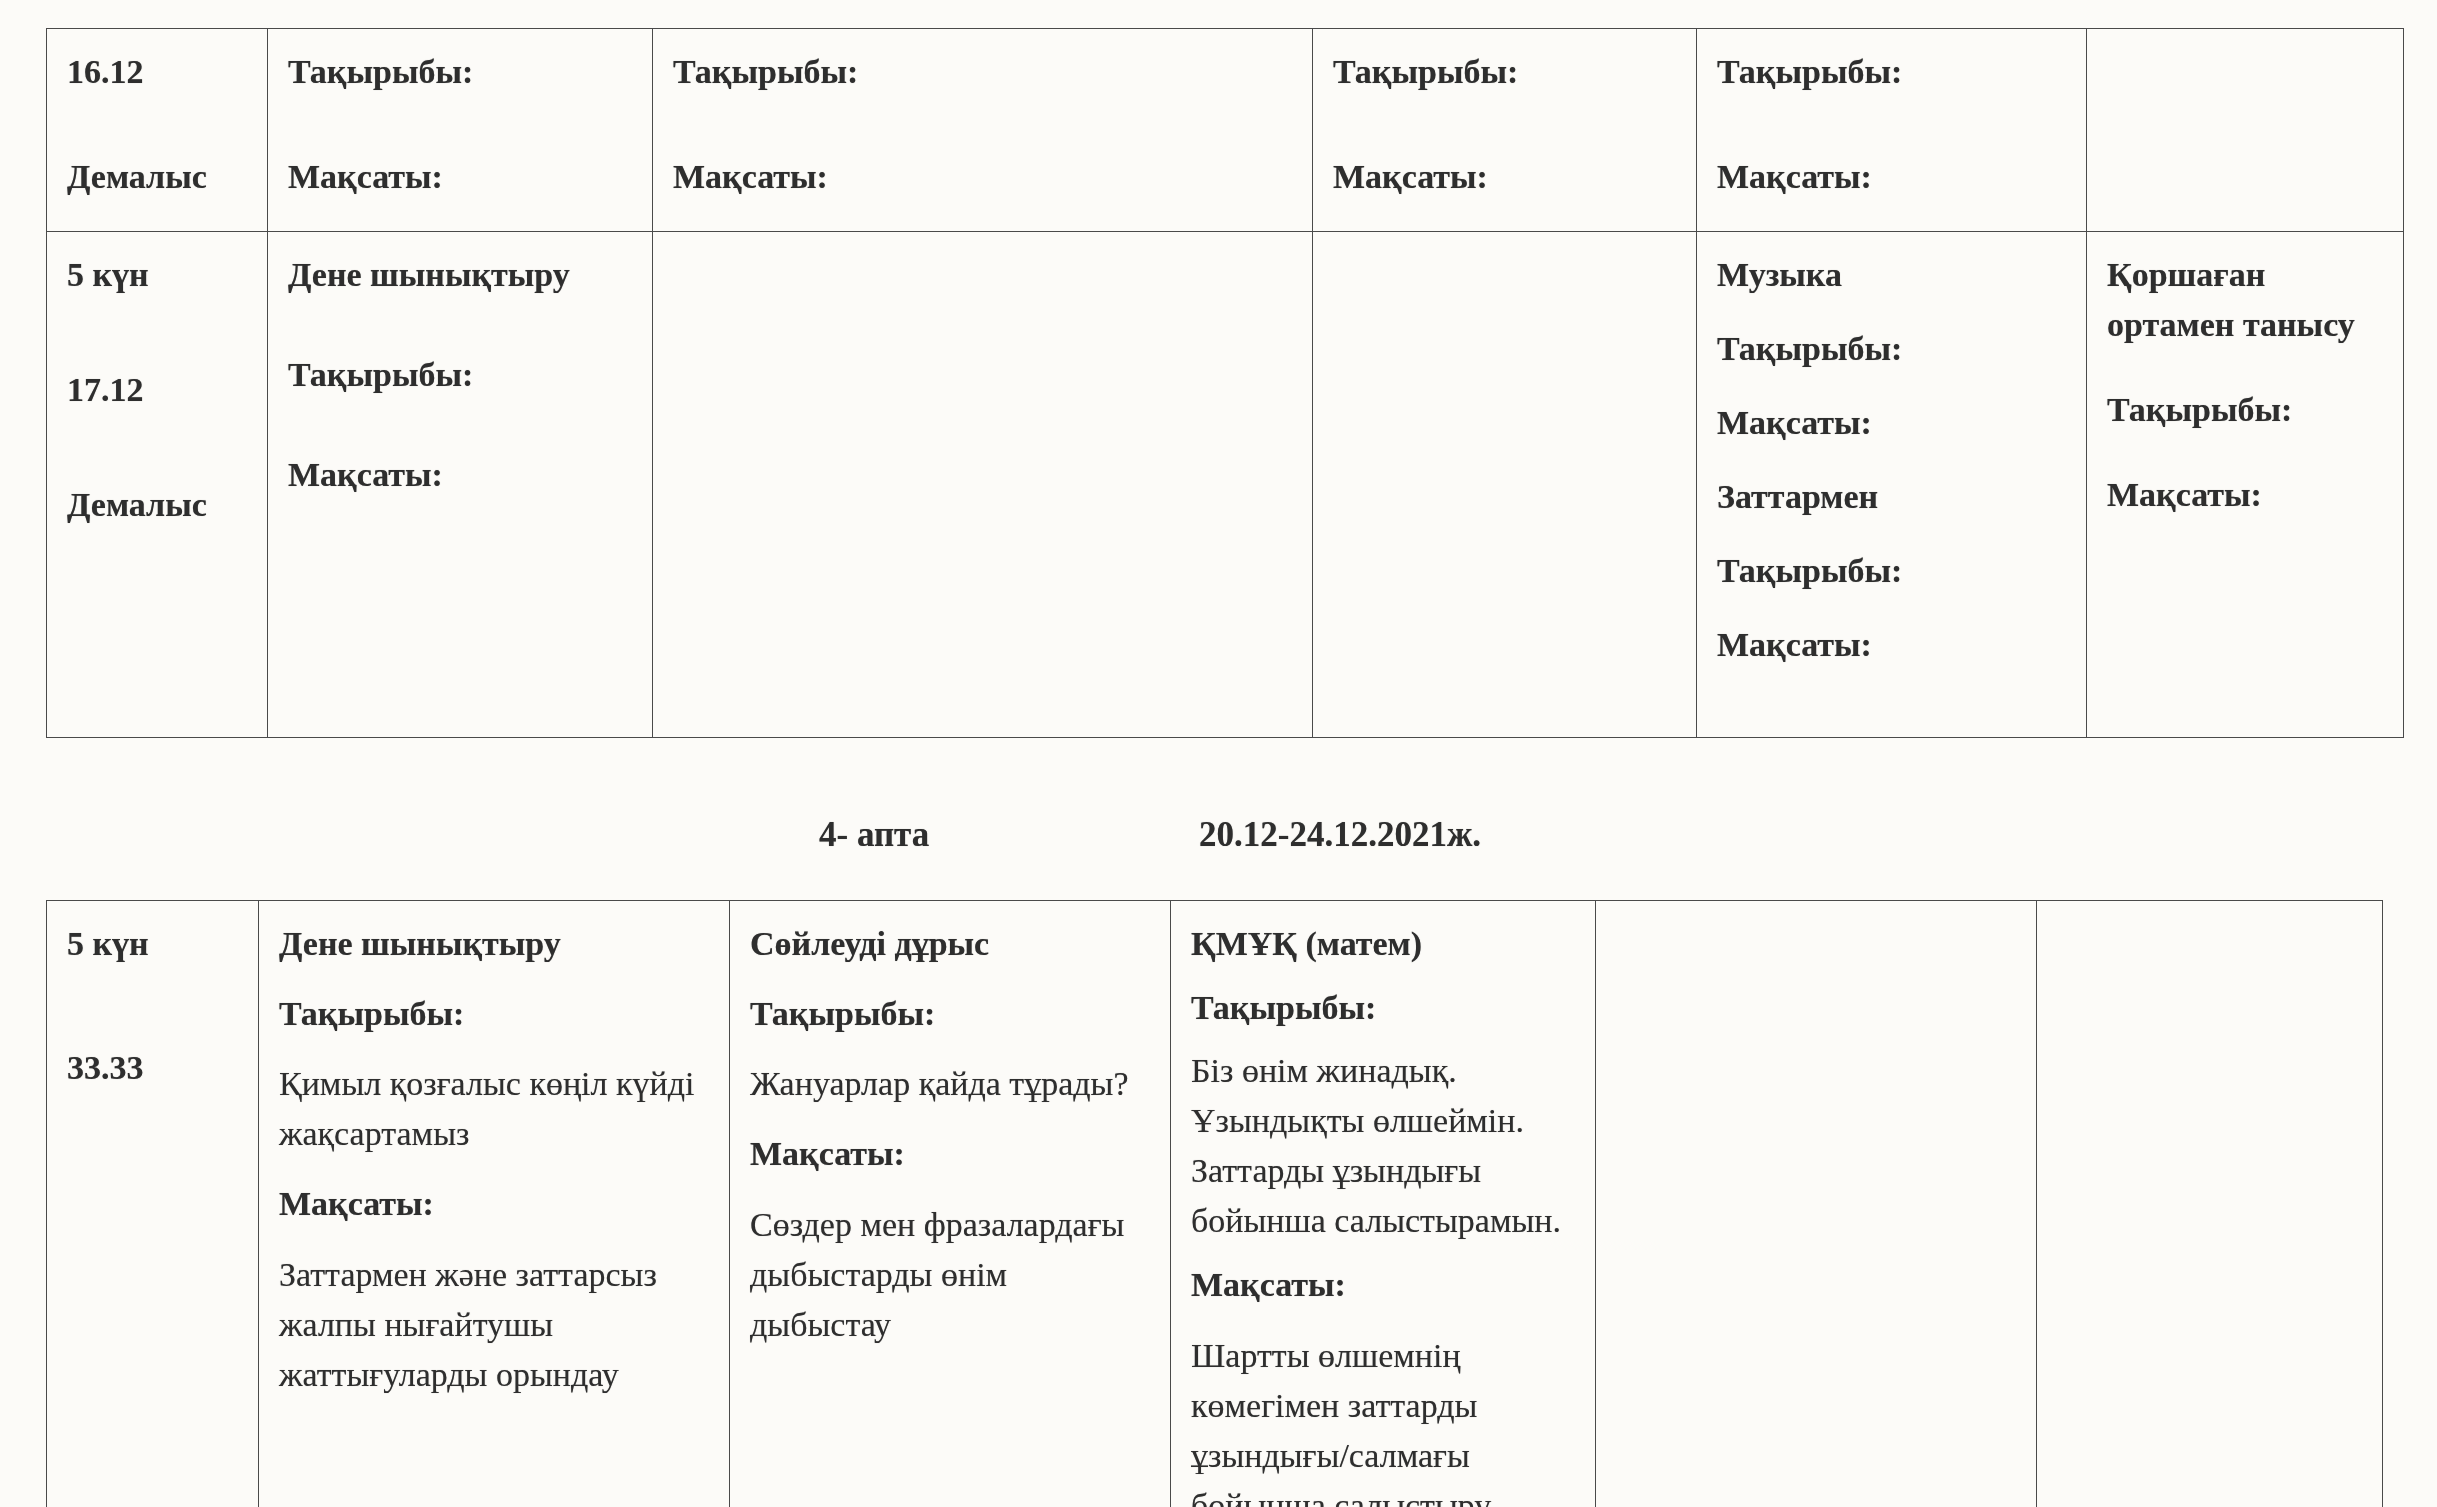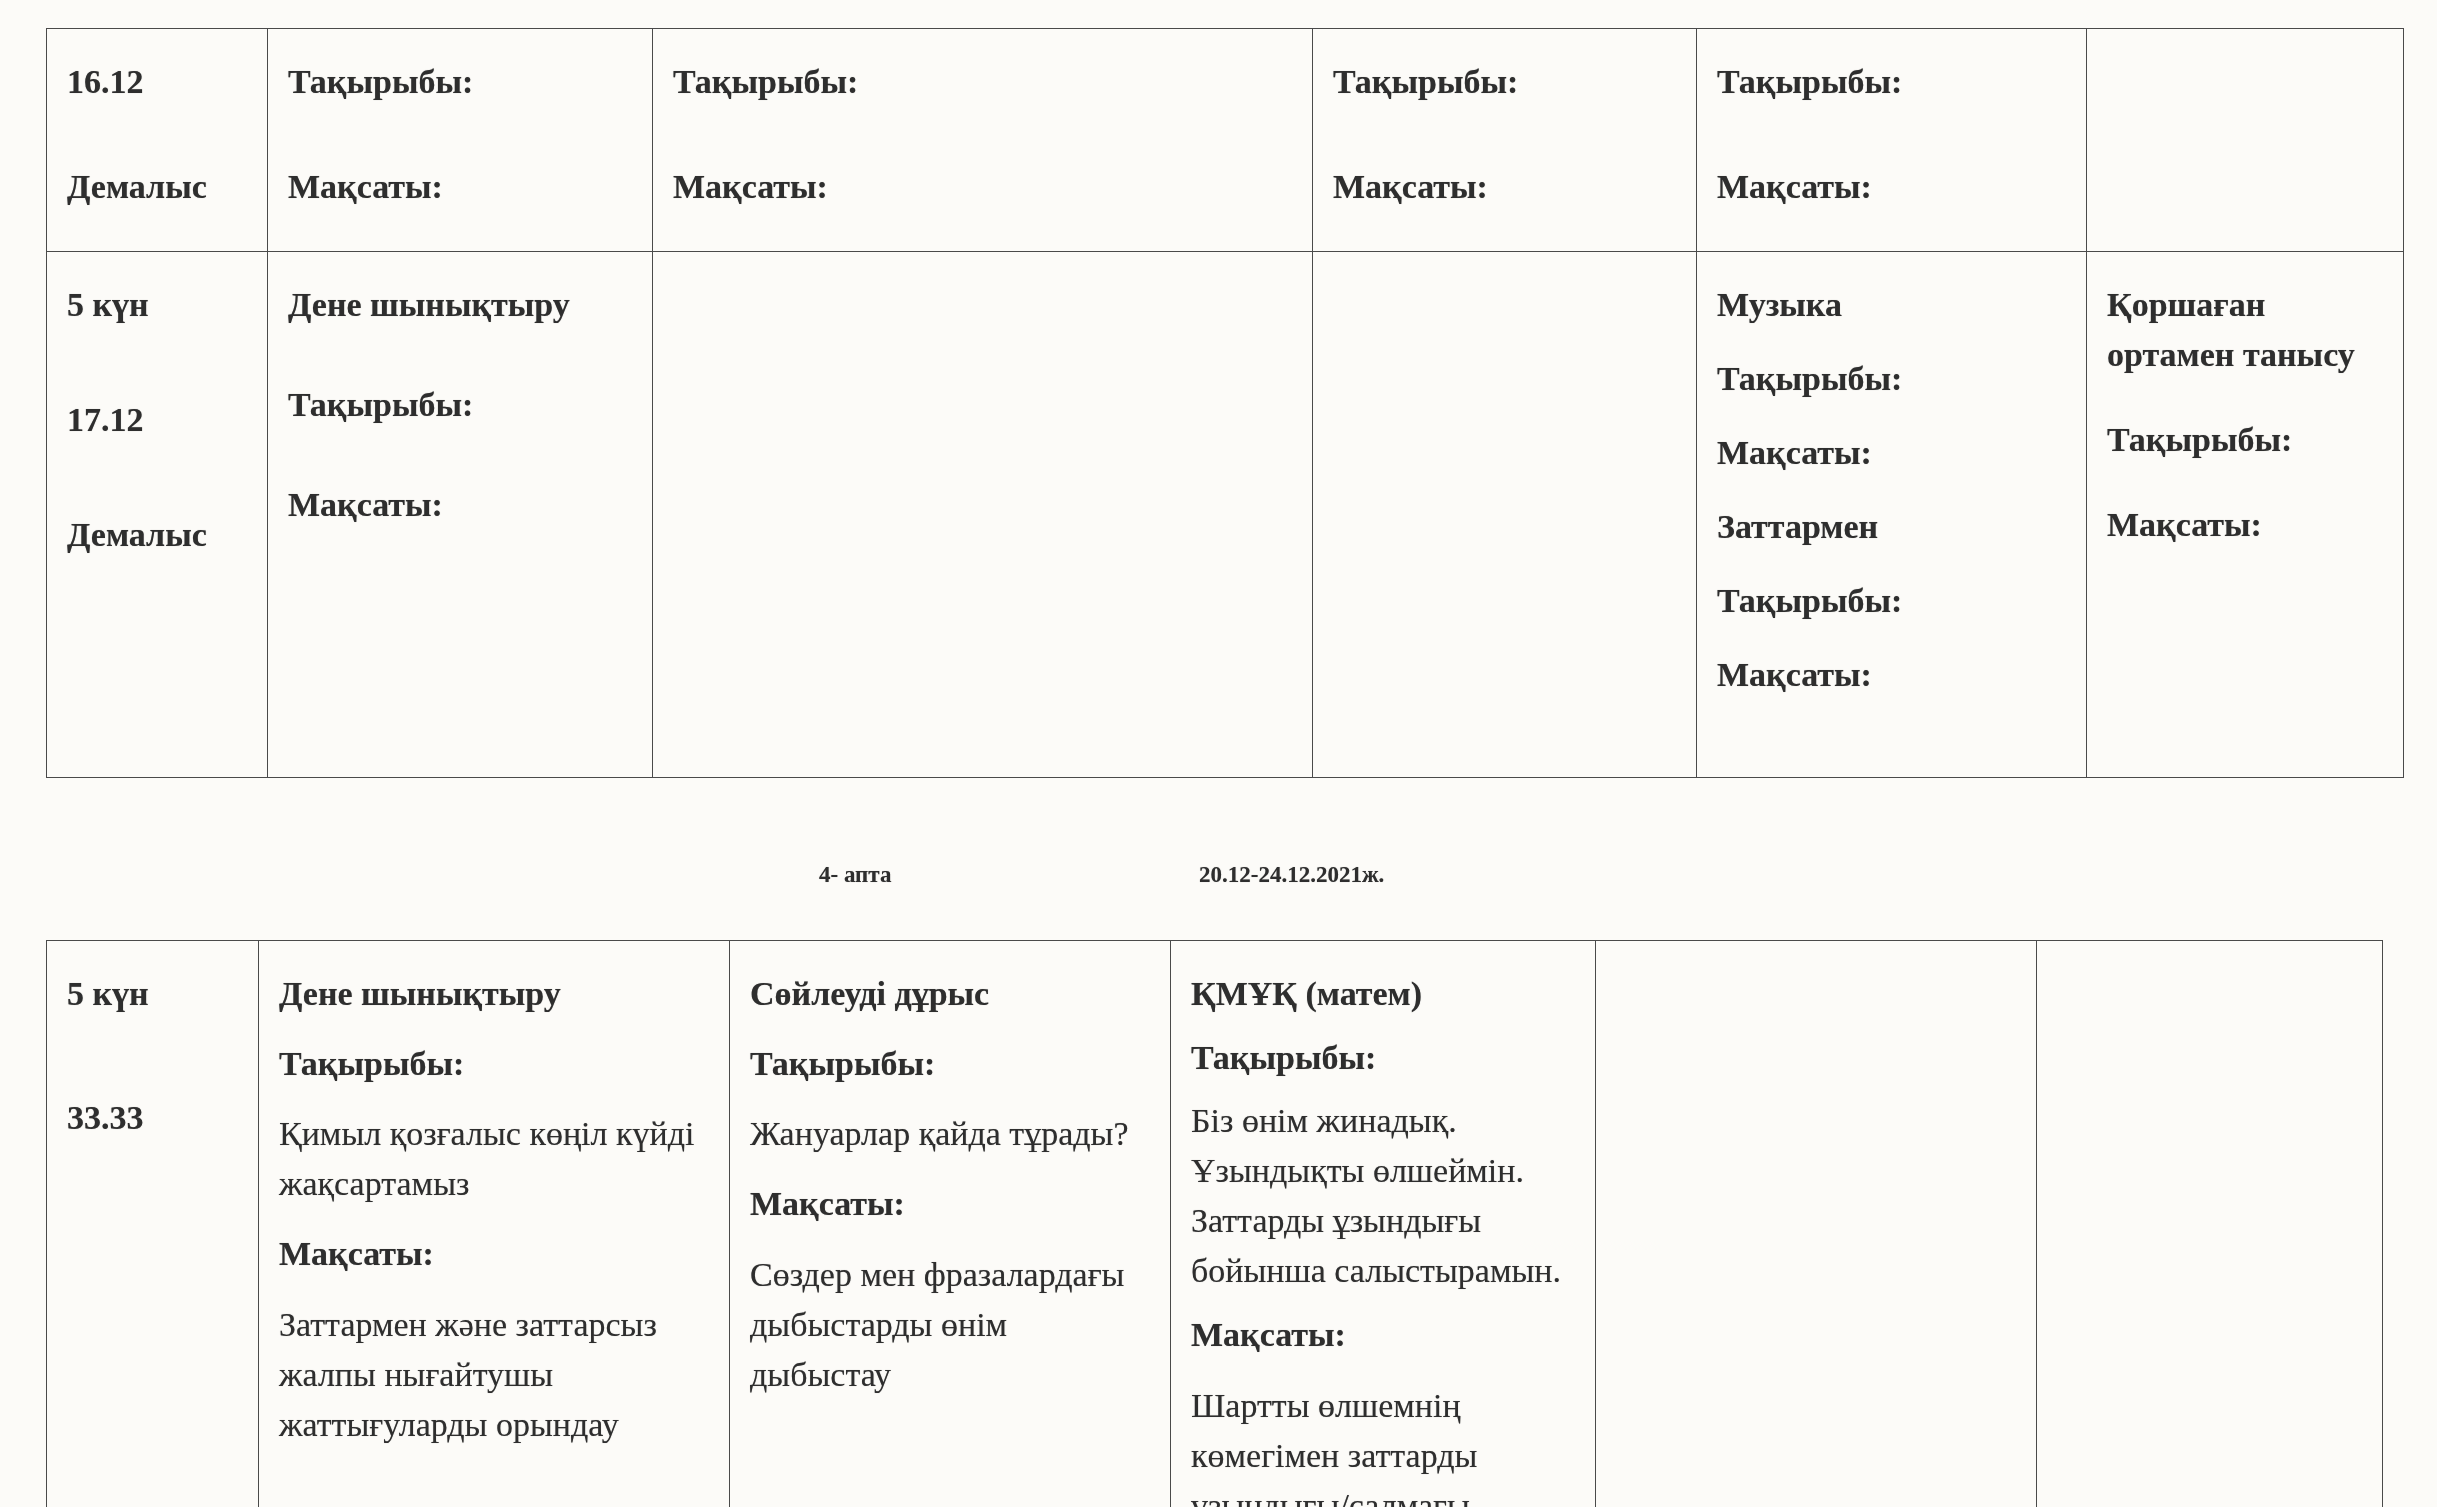--- a/index.html
+++ b/index.html
@@ -17,21 +17,21 @@
   }
   table.plan{
     border-collapse:collapse;
     table-layout:fixed;
   }
   table.plan, table.plan td{
     border:1.9px solid var(--line,#4a4a4a);
   }
   td.cell{
     vertical-align:top;
-    padding:28px 20px;
+    padding:18px 20px;
     overflow:hidden;
   }
   .cell p{
     margin:0 0 var(--g,18px) 0;
     font-size:34px;
     line-height:50px;
     white-space:pre-line;
     text-shadow:0 0 0.8px rgba(40,40,40,.45);
   }
   .cell p:last-child{margin-bottom:0;margin-top:21px;}
@@ -44,21 +44,21 @@
   .t2 tr.r1 td{height:657px;}
   
   .week-heading{
     position:relative;
     height:50px;
     margin-top:72px;
   }
   .week-heading span{
     position:absolute;
     top:0;
-    font-size:23px;
+    font-size:35px;
     font-weight:bold;
     line-height:50px;
     text-shadow:0 0 0.8px rgba(40,40,40,.45);
   }
   .week-heading .wk{left:819px;}
   .week-heading .dt{left:1199px;}
 </style>
 </head>
 <body>
 

